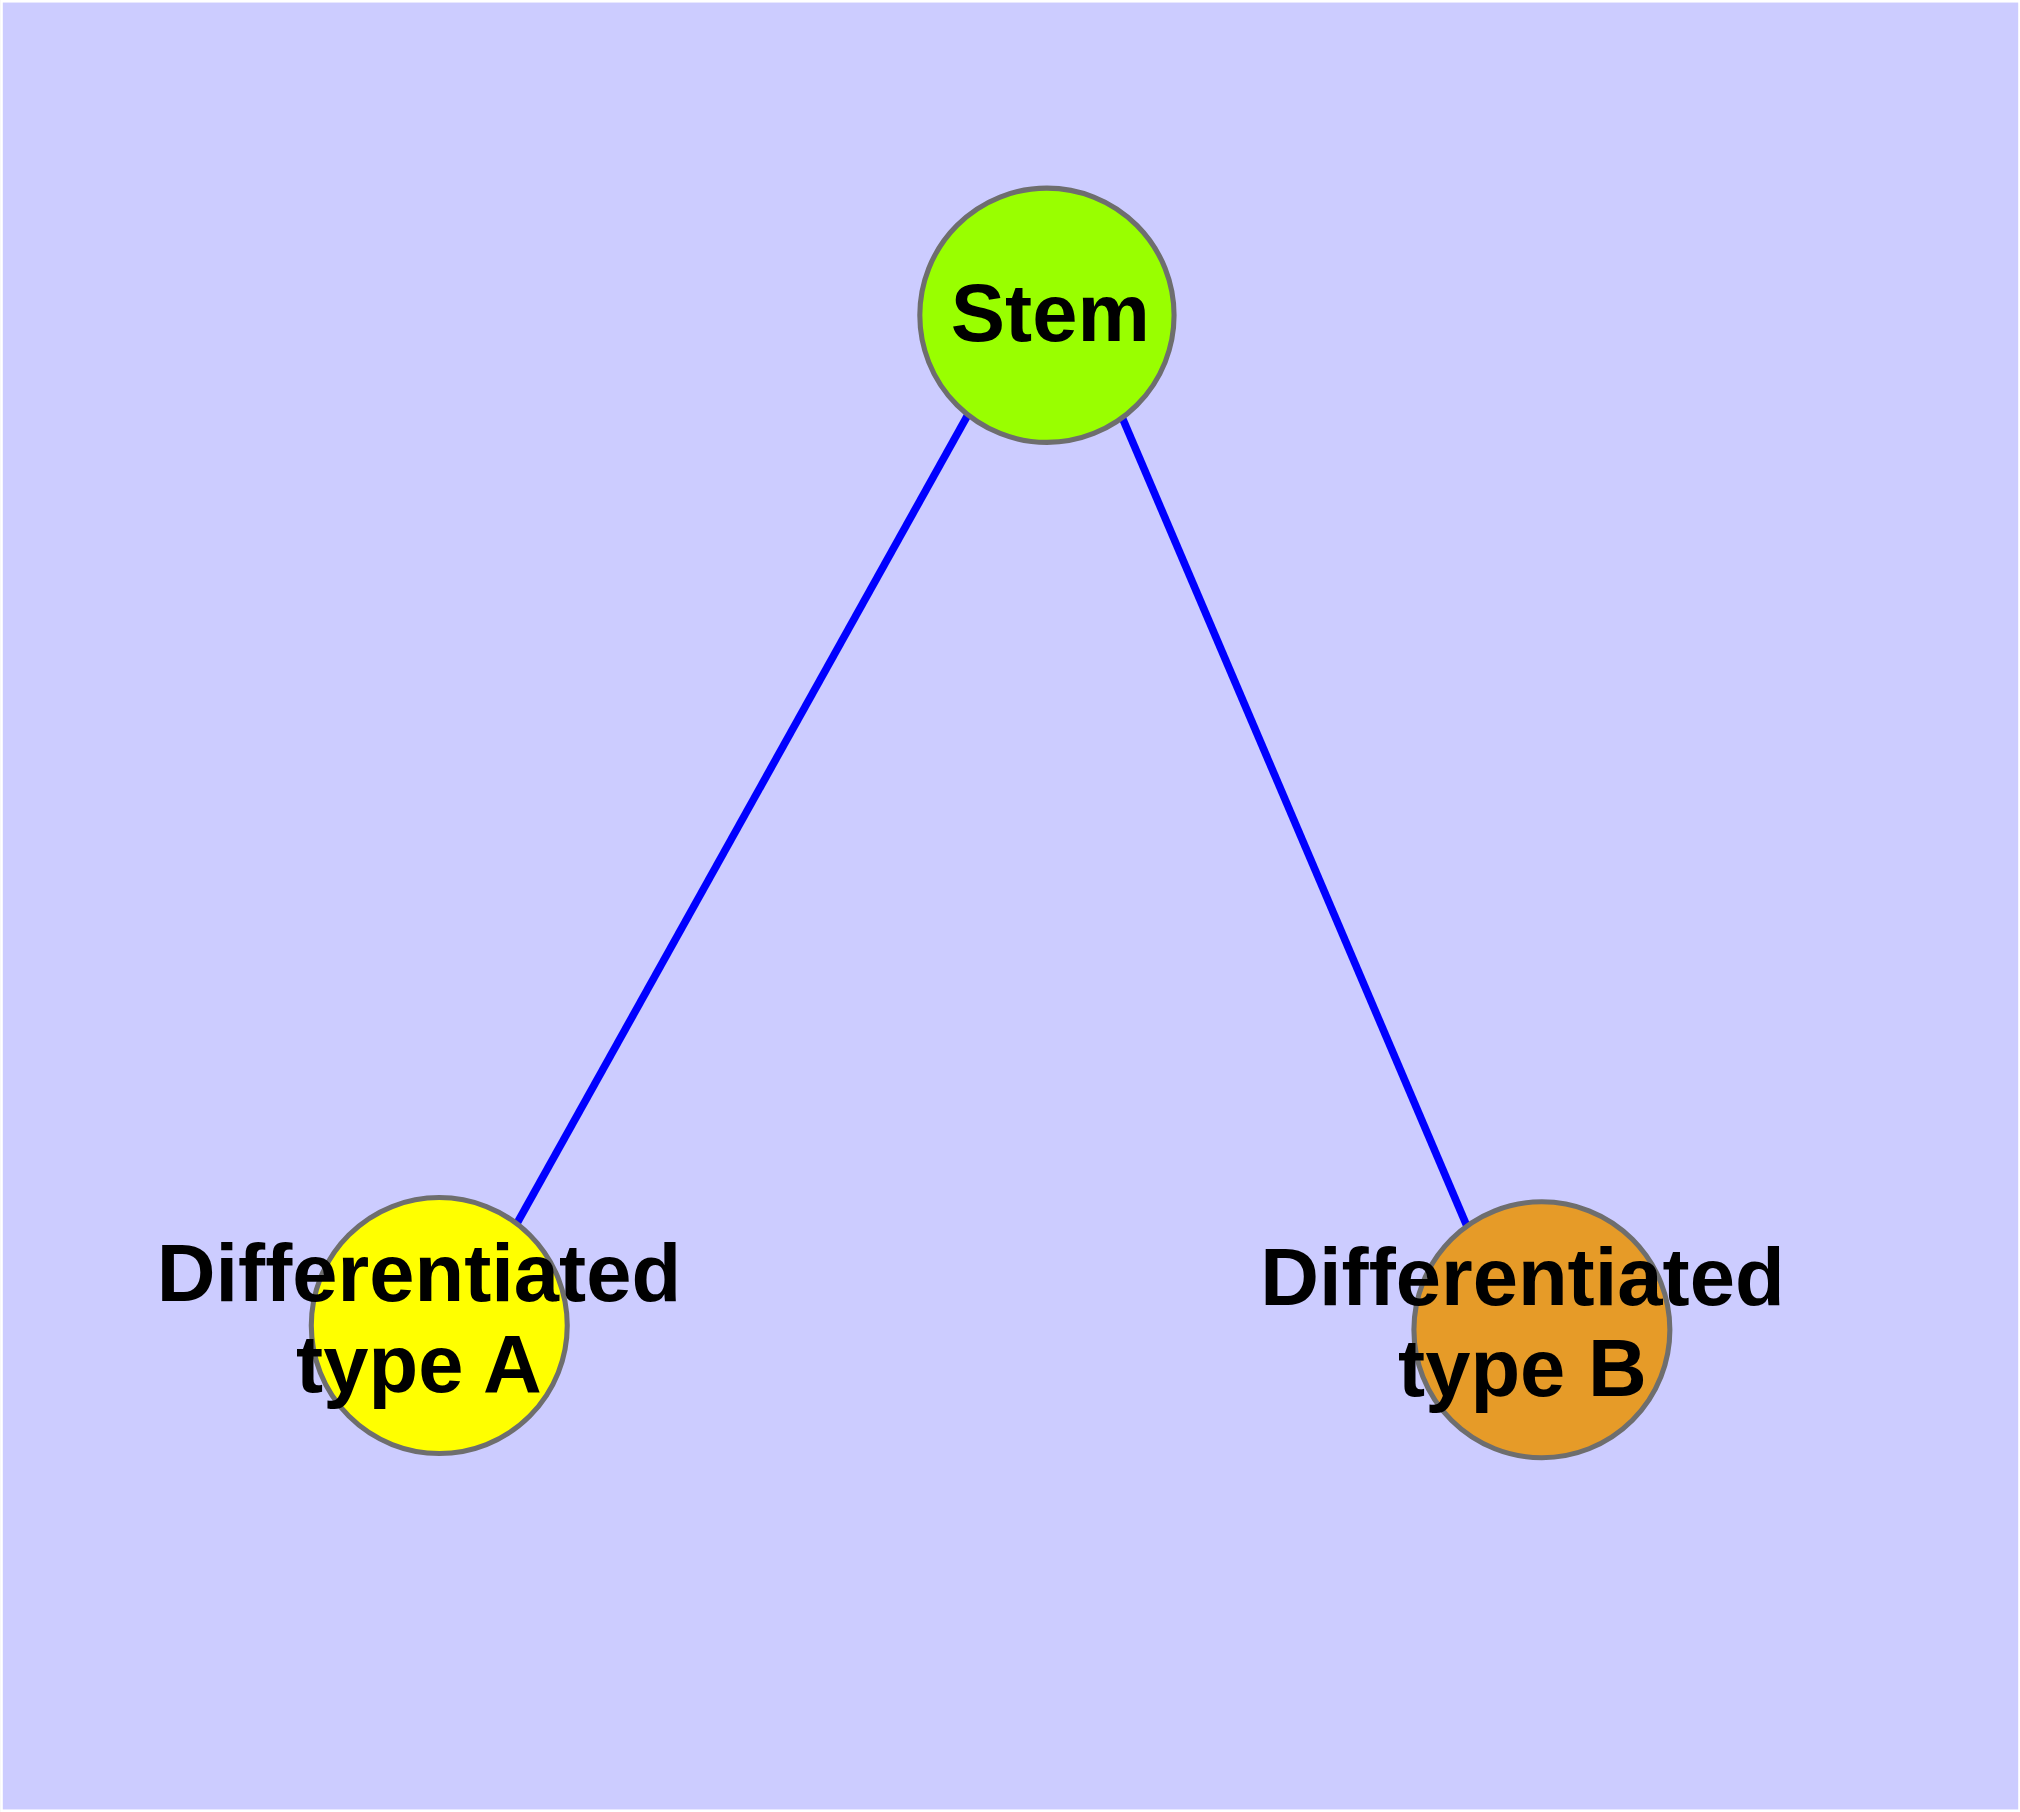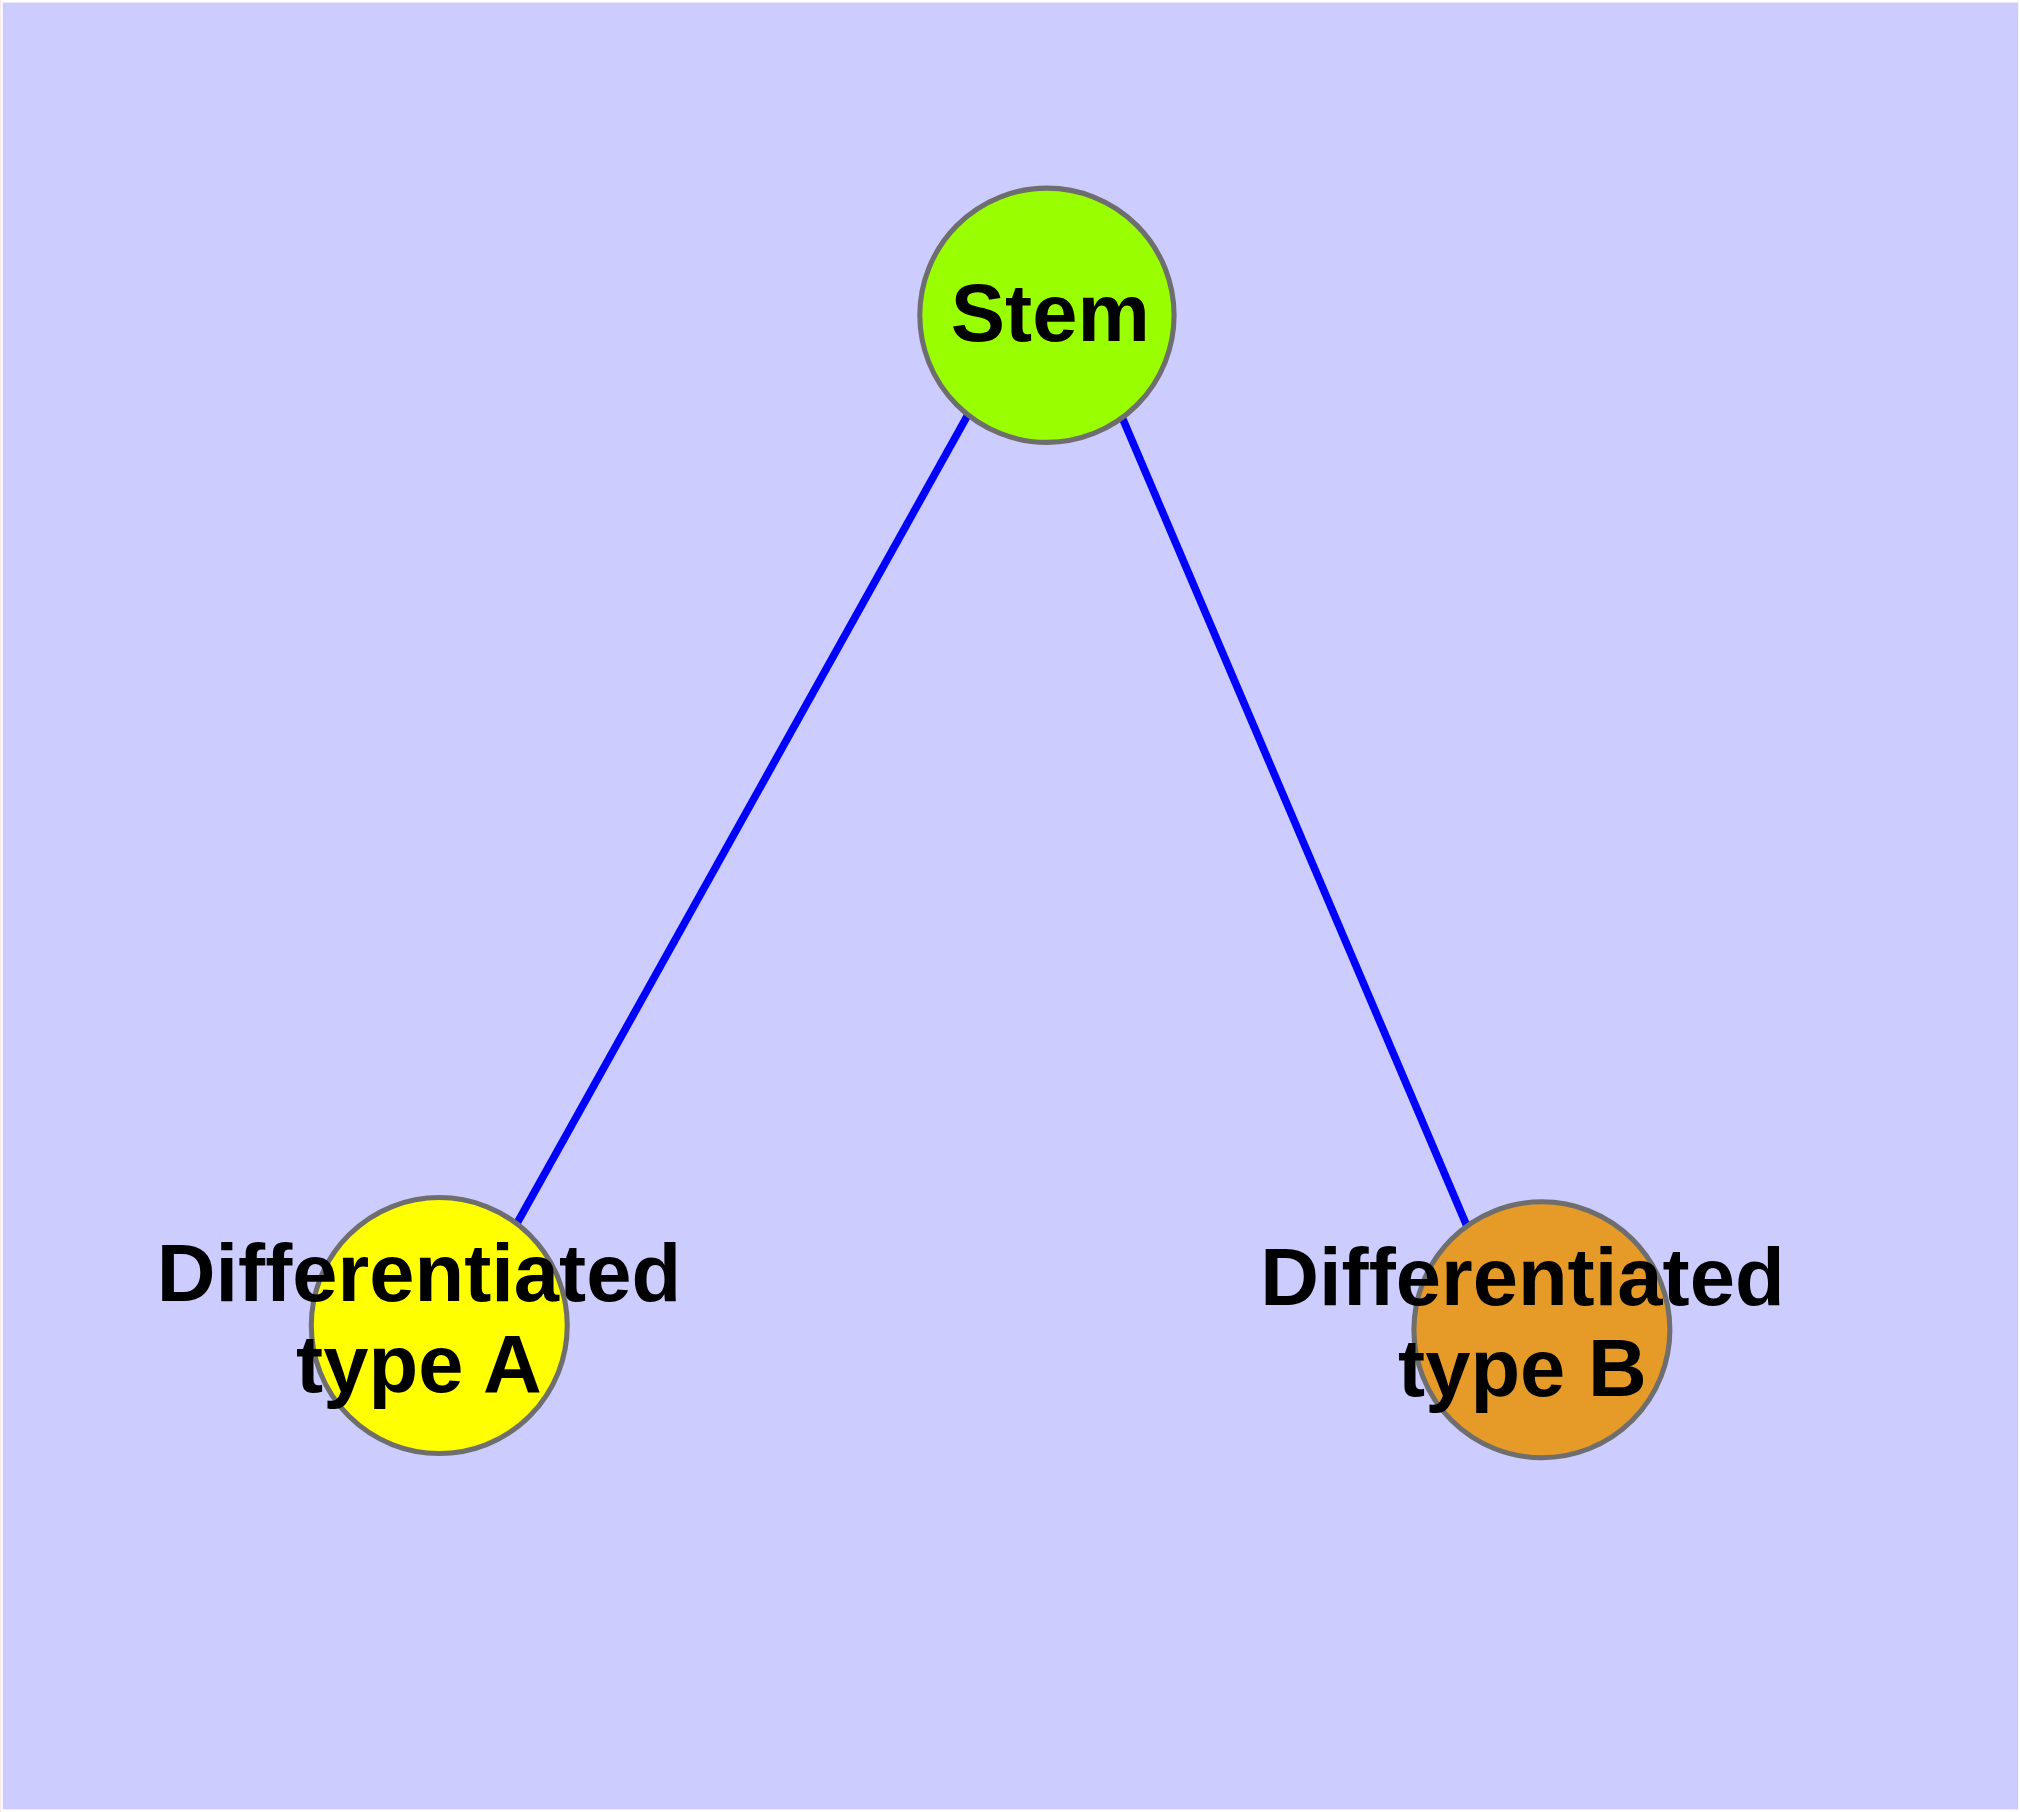--- a/index.html
+++ b/index.html
@@ -9,21 +9,21 @@
     background: #ffffff;
   }
   body {
     font-family: "Liberation Sans", sans-serif;
   }
   #canvas-wrap {
     position: relative;
     width: 2021px;
     height: 1812px;
     overflow: hidden;
-    background: #fca5a5;
+    background: #e5e5e5;
   }
   #graph-svg {
     display: block;
     width: 2021px;
     height: 1812px;
   }
   .node-circle {
     stroke: #6e6e6e;
     stroke-width: 6;
   }

